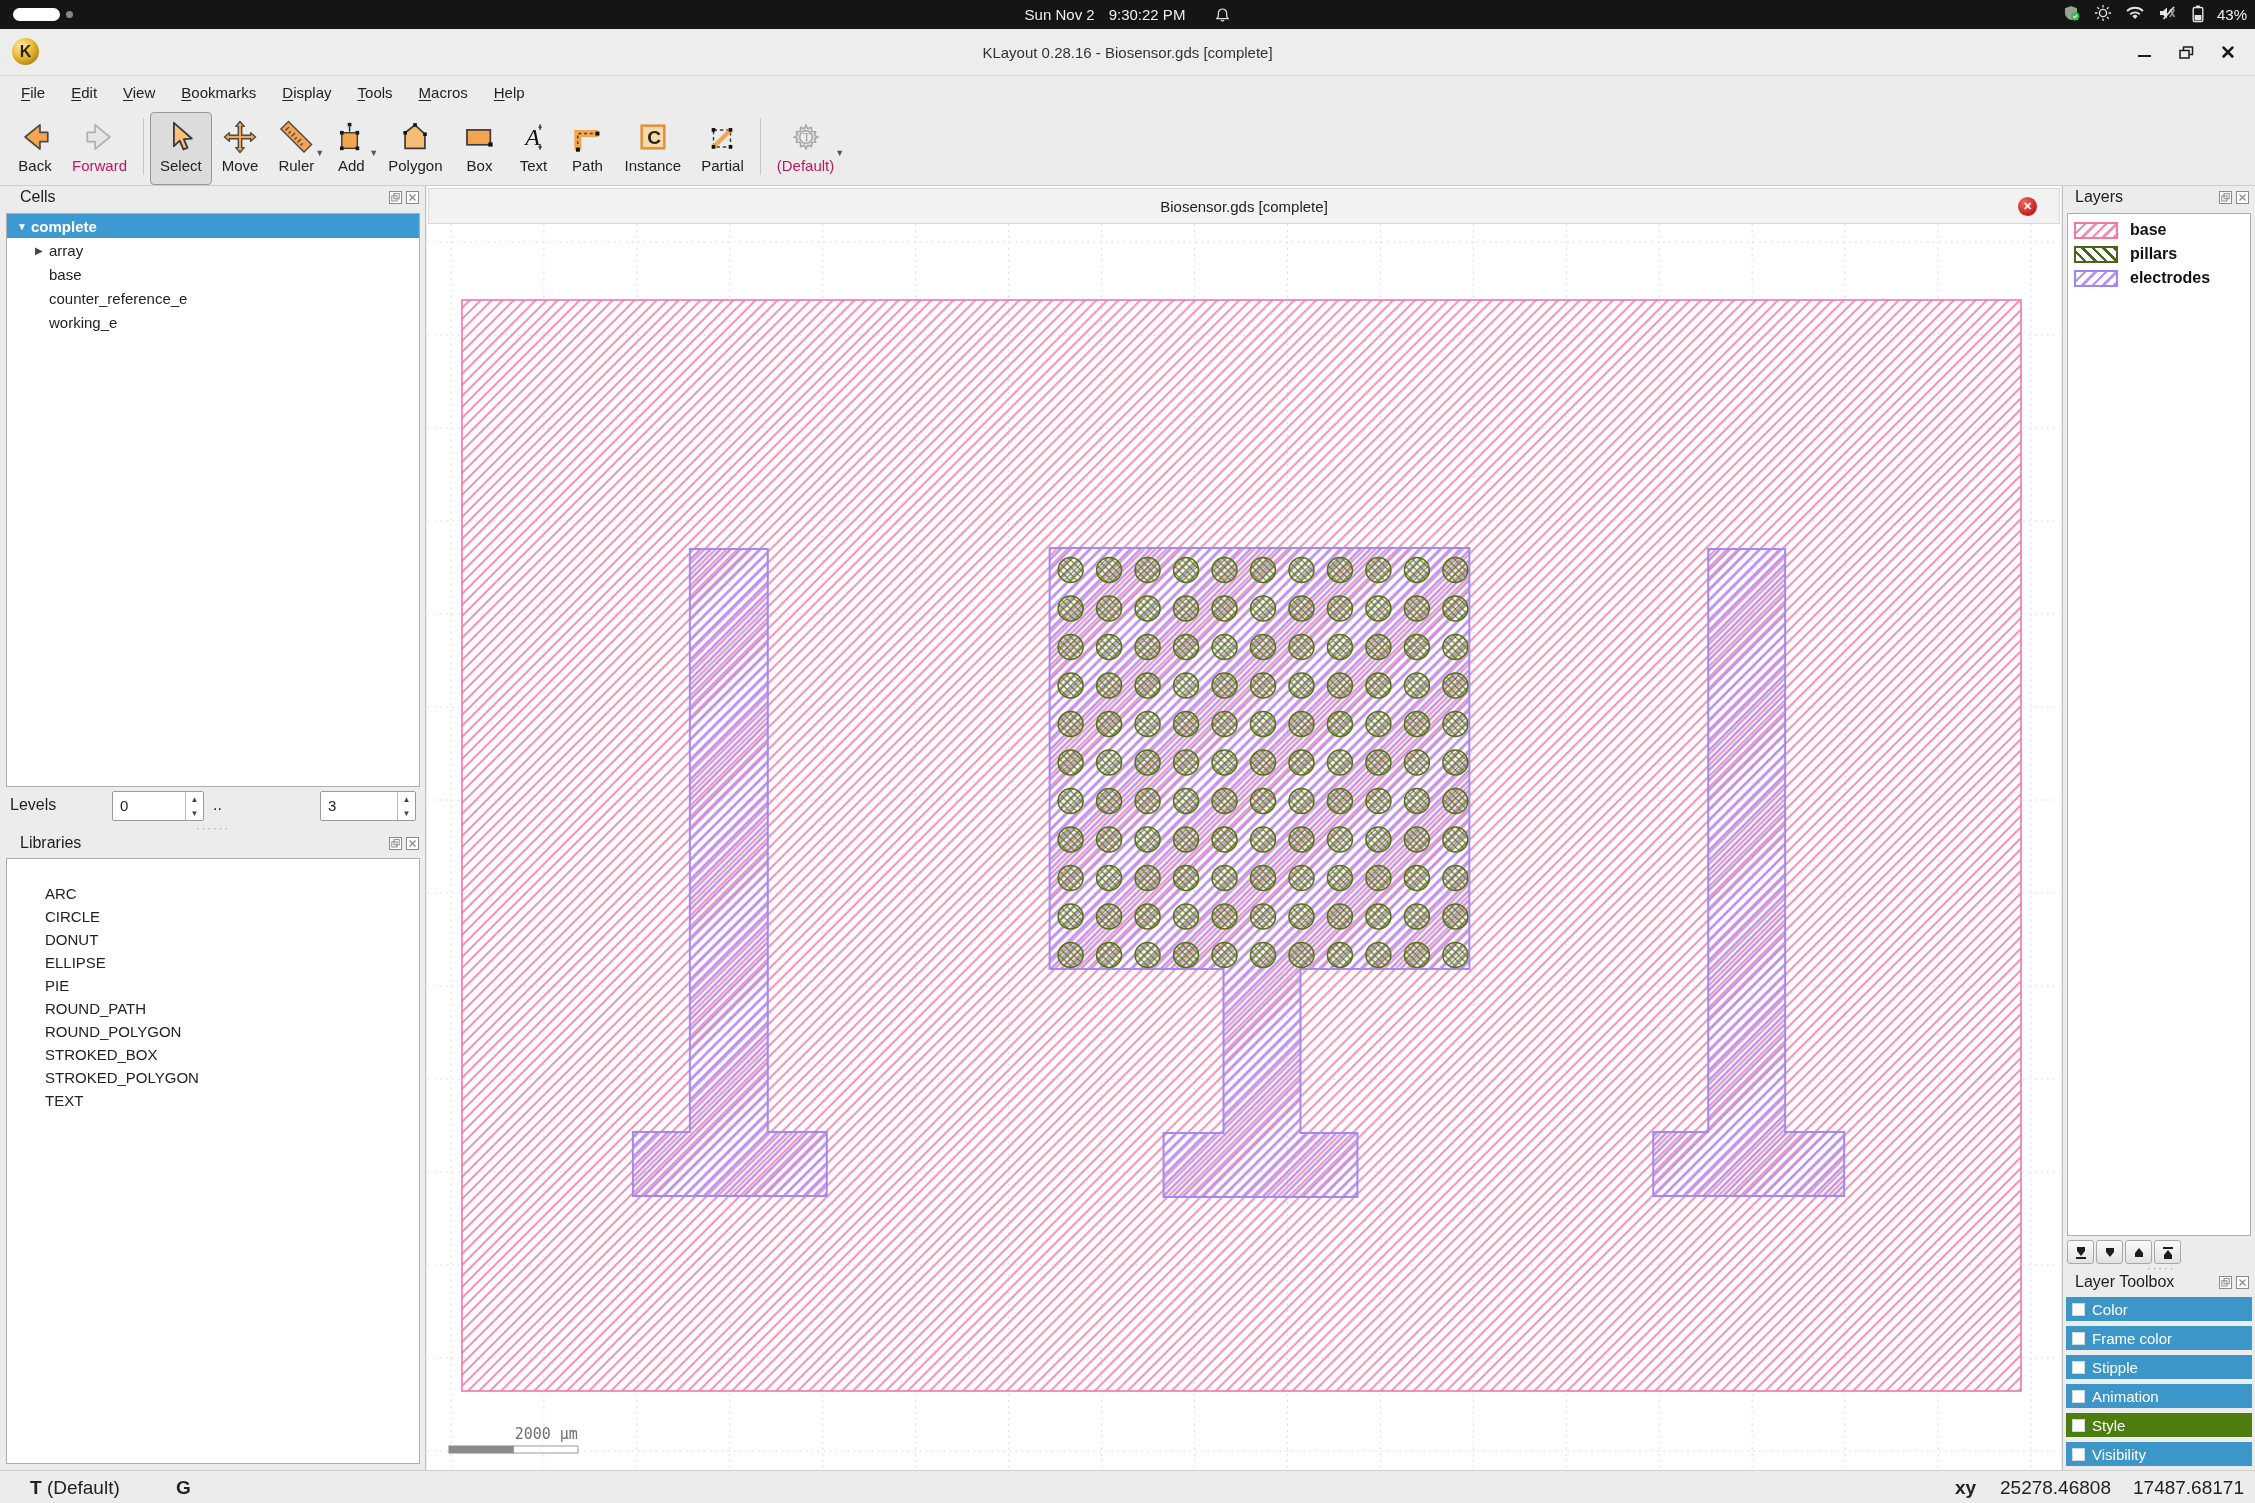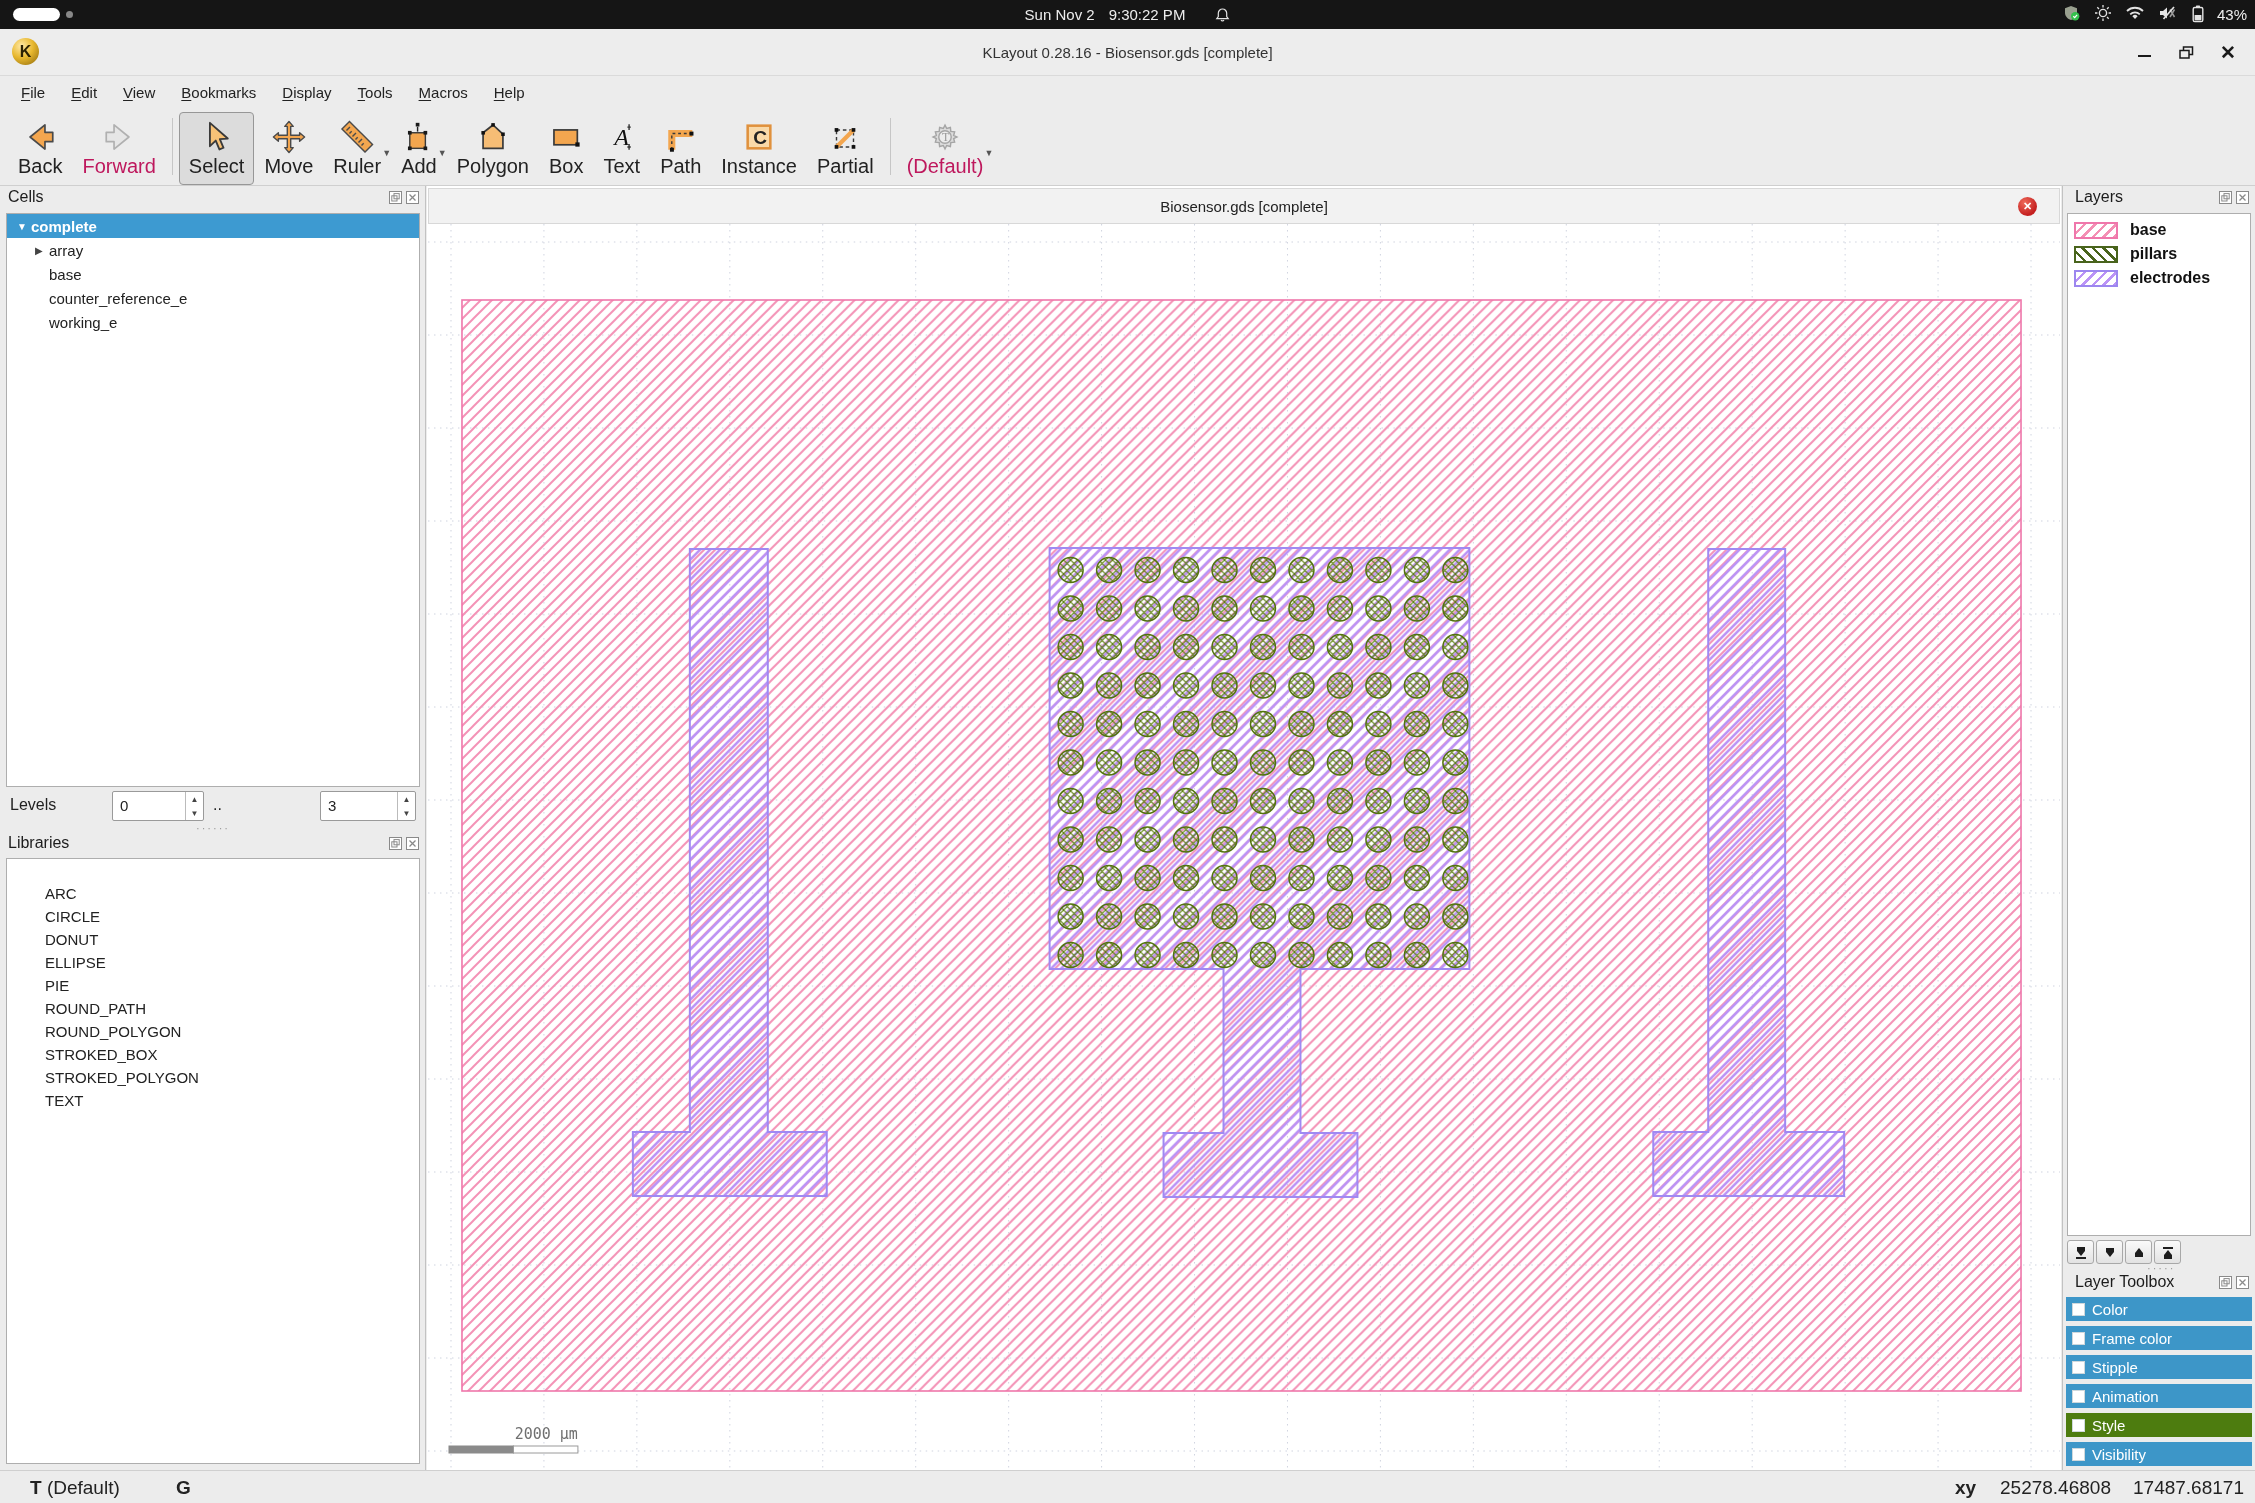--- a/index.html
+++ b/index.html
@@ -30,30 +30,30 @@
   .menubar{position:absolute;left:0;top:76px;width:100%;height:33px;background:#ececec;display:flex;align-items:center;padding-left:8px;}
   .menu-item{padding:0 13px;font-size:15px;line-height:33px;}
   .menu-item u{text-decoration:underline;text-underline-offset:2px;}
 
   
   .toolbar{position:absolute;left:0;top:109px;width:100%;height:77px;background:#ececec;border-bottom:1px solid #cfcfcf;
            display:flex;align-items:stretch;padding:3px 0 0 8px;}
   .tbtn{position:relative;display:flex;flex-direction:column;align-items:center;justify-content:flex-start;
         padding:4px 9px 2px 9px;border-radius:4px;border:1px solid transparent;}
   .tbtn .ticon{height:40px;display:flex;align-items:center;justify-content:center;}
-  .tbtn .tlabel{font-size:20px;color:#222;line-height:18px;white-space:nowrap;}
+  .tbtn .tlabel{font-size:15px;color:#222;line-height:18px;white-space:nowrap;}
   .tbtn.disabled .tlabel{color:#be185d;}
   .tbtn.active{background:#dcdcdc;border:1px solid #979797;}
   .tbtn .dd{position:absolute;right:-1px;bottom:26px;font-size:9px;color:#555;}
   .tsep{width:1px;background:#c6c6c6;margin:6px 6px 10px 6px;}
 
   
   .leftpanel{position:absolute;left:0;top:186px;width:426px;bottom:33px;background:#ececec;border-right:1px solid #c2c2c2;}
   .rightpanel{position:absolute;right:0;top:186px;width:193px;bottom:33px;background:#ececec;border-left:1px solid #c2c2c2;}
-  .phead{position:absolute;left:0;right:0;height:24px;font-size:16px;color:#1c1c1c;padding-left:8px;}
+  .phead{position:absolute;left:0;right:0;height:24px;font-size:16px;color:#1c1c1c;padding-left:20px;}
   .phead .picons{position:absolute;right:6px;top:2px;display:flex;gap:4px;}
   .whitebox{position:absolute;background:#fff;border:1px solid #aeaeae;overflow:hidden;}
 
   .tree-row{position:relative;height:24px;display:flex;align-items:center;font-size:15px;}
   .tree-row.selected{background:#3d9ad1;color:#fff;font-weight:bold;}
   .tree-caret{width:14px;margin-left:10px;font-size:10px;color:#444;display:inline-block;}
   .tree-row.selected .tree-caret{color:#fff;}
   .tree-indent .tree-caret{margin-left:28px;}
   .lib-row{height:23px;display:flex;align-items:center;font-size:15px;padding-left:38px;}
 

